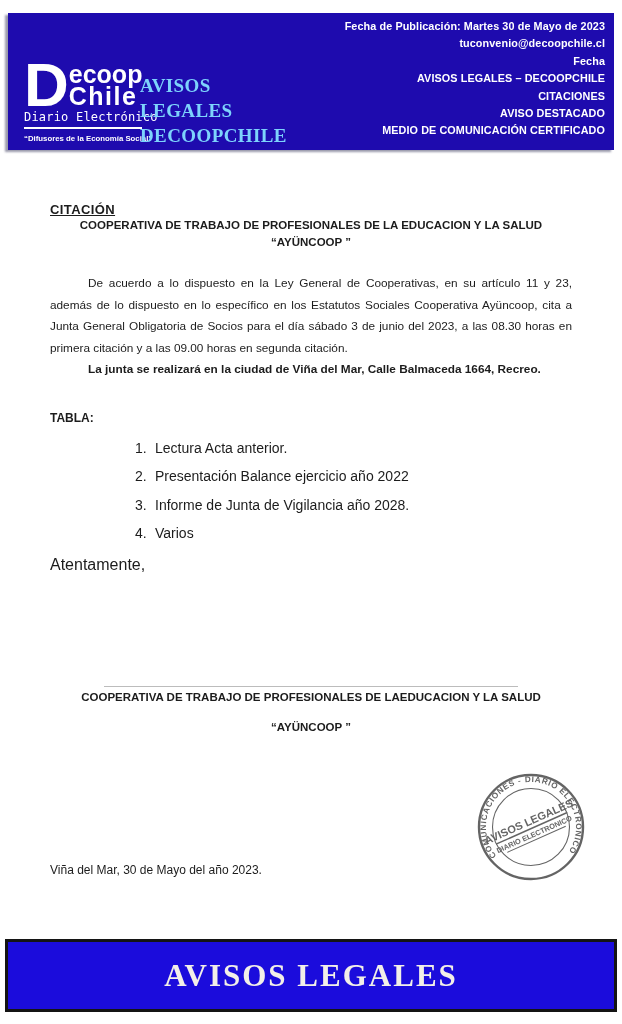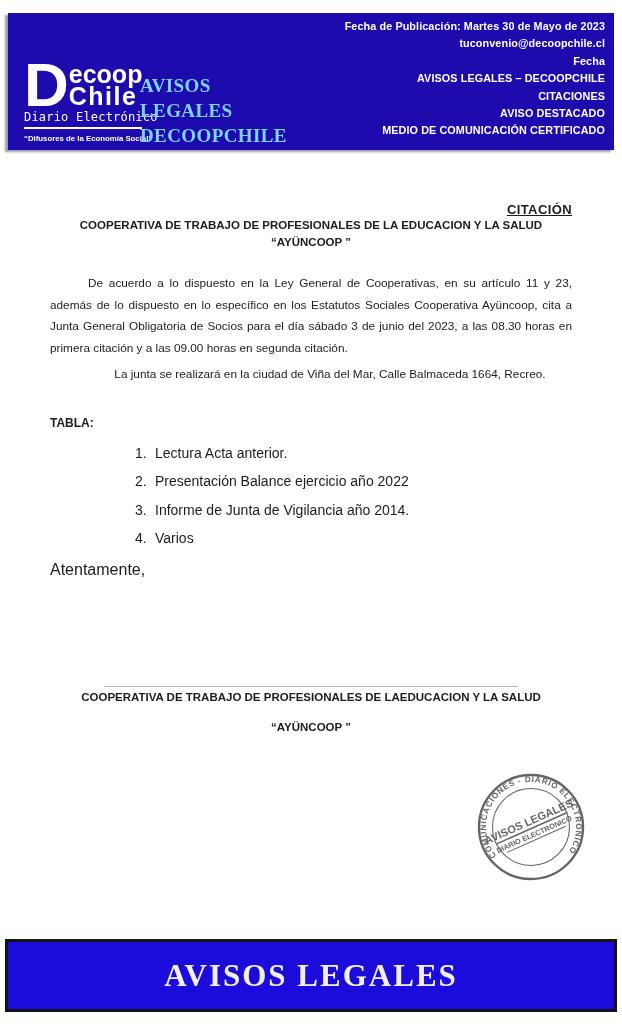--- a/index.html
+++ b/index.html
@@ -21,26 +21,26 @@
   .brand-ecoop{font-size:25px;font-weight:bold;line-height:22px;letter-spacing:0;}
   .brand-chile{font-size:25px;font-weight:bold;line-height:22px;letter-spacing:1.5px;}
   .logo-sub{font-family:"DejaVu Sans Mono",monospace;font-size:12px;letter-spacing:.2px;
     border-bottom:2px solid #ffffff;padding-bottom:3px;margin-top:1px;white-space:nowrap;}
   .logo-tag{font-size:7.8px;font-weight:bold;margin-top:5px;white-space:nowrap;}
   .banner{position:absolute;left:132px;top:60px;
     font-family:"Liberation Serif",serif;font-weight:bold;font-size:19px;line-height:25px;
     color:#7dd3fc;letter-spacing:.4px;}
   
   .content{position:absolute;left:50px;top:170px;width:522px;}
-  .doc-title{margin:32px 0 0;text-align:right;font-size:13px;font-weight:bold;
+  .doc-title{margin:32px 0 0;text-align:left;font-size:13px;font-weight:bold;
     text-decoration:underline;letter-spacing:.4px;}
   .org-block{text-align:center;font-weight:bold;font-size:11.5px;line-height:17px;}
   .para{margin:0;font-size:11.8px;line-height:21.5px;text-align:justify;text-indent:38px;}
   .para1{margin-top:22px;}
-  .para2{margin-top:5px;text-align:center;}
+  .para2{text-align:left;font-weight:bold;}
   .b{font-weight:normal;}
   .tabla{margin-top:30px;font-weight:bold;font-size:12px;}
   .agenda{margin-top:17px;margin-left:85px;font-size:14px;}
   .agenda-item{margin-bottom:15.5px;line-height:13px;}
   .agenda-item .num{display:inline-block;width:20px;}
   .closing{margin-top:11px;font-size:16px;}
   
   .signature{position:absolute;left:50px;top:686px;width:522px;text-align:center;
     font-weight:bold;font-size:11.5px;}
   .sig-rule{width:414px;margin:0 auto;border:0;border-top:1px solid #bcbcbc;}
@@ -102,21 +102,21 @@
 
     <p class="para para1"><span>De acuerdo a lo dispuesto en la Ley General de Cooperativas, en su artículo 11 y 23, además de lo dispuesto en lo específico en los Estatutos Sociales Cooperativa Ayüncoop, cita a </span><span class="b">Junta General Obligatoria de Socios</span><span> para el día sábado 3 de junio del 2023, </span><span class="b">a las 08.30 horas en primera citación y a las 09.00 horas en segunda citación.</span></p>
 
     <p class="para para2">La junta se realizará en la ciudad de Viña del Mar, Calle Balmaceda 1664, Recreo.</p>
 
     <div class="tabla">TABLA:</div>
 
     <div class="agenda">
         <div class="agenda-item"><span class="num">1.</span><span>Lectura Acta anterior.</span></div>
         <div class="agenda-item"><span class="num">2.</span><span>Presentación Balance ejercicio año 2022</span></div>
-        <div class="agenda-item"><span class="num">3.</span><span>Informe de Junta de Vigilancia año 2014.</span></div>
+        <div class="agenda-item"><span class="num">3.</span><span>Informe de Junta de Vigilancia año 2028.</span></div>
         <div class="agenda-item"><span class="num">4.</span><span>Varios</span></div>
       </div>
 
     <div class="closing">Atentamente,</div>
   </div>
 
   <div class="signature">
     <hr class="sig-rule">
     <div class="sig-line1">COOPERATIVA DE TRABAJO DE PROFESIONALES DE LAEDUCACION Y LA SALUD</div>
     <div class="sig-line2">“AYÜNCOOP ”</div>
@@ -132,18 +132,19 @@
       <textPath href="#ringPath" startOffset="4">COMUNICACIONES - DIARIO ELECTRONICO</textPath>
     </text>
     <g transform="rotate(-24 55 55)" fill="#4f4f4f">
       <text x="55" y="53" text-anchor="middle" font-family="Liberation Sans, sans-serif" font-weight="bold" font-size="11">AVISOS LEGALES</text>
       <line x1="16" y1="56.5" x2="94" y2="56.5" stroke="#4f4f4f" stroke-width="1.4"></line>
       <text x="55" y="65.5" text-anchor="middle" font-family="Liberation Sans, sans-serif" font-weight="bold" font-size="7.4">DIARIO ELECTRONICO</text>
       <line x1="23" y1="68.5" x2="87" y2="68.5" stroke="#4f4f4f" stroke-width="1"></line>
     </g>
   </svg>
 
+  <div class="dateline">Viña del Mar, 30 de Mayo del año 2023.</div>
 
   <div class="footer-bar">
     <span class="footer-text">AVISOS LEGALES</span>
   </div>
 
 </div>
 
 </body></html>

